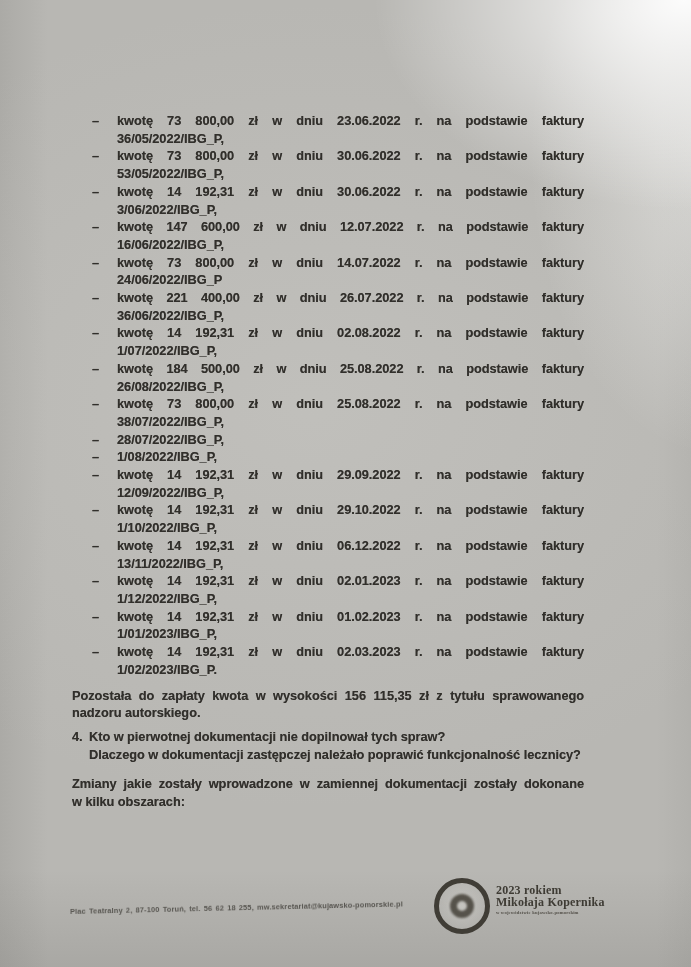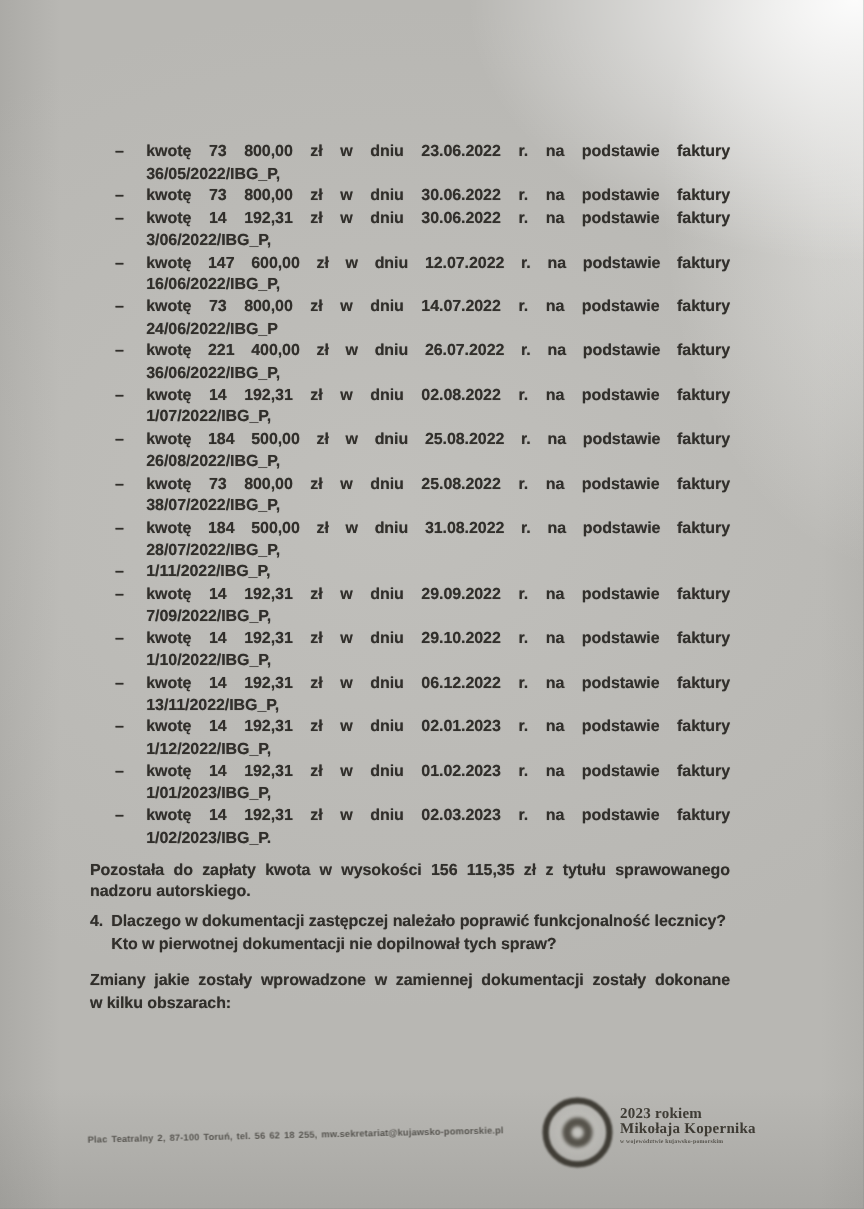--- a/index.html
+++ b/index.html
@@ -75,20 +75,21 @@
     <span class="pay-lines">
       <span class="jline">kwotę 73&nbsp;800,00 zł w dniu 23.06.2022 r. na podstawie faktury</span>
       <span class="line2">36/05/2022/IBG_P,</span>
     </span>
   </div>
 
   <div class="pay-item">
     <span class="dash">–</span>
     <span class="pay-lines">
       <span class="jline">kwotę 73&nbsp;800,00 zł w dniu 30.06.2022 r. na podstawie faktury</span>
+      <span class="line2">53/05/2022/IBG_P,</span>
     </span>
   </div>
 
   <div class="pay-item">
     <span class="dash">–</span>
     <span class="pay-lines">
       <span class="jline">kwotę 14&nbsp;192,31 zł w dniu 30.06.2022 r. na podstawie faktury</span>
       <span class="line2">3/06/2022/IBG_P,</span>
     </span>
   </div>
@@ -137,37 +138,36 @@
     <span class="dash">–</span>
     <span class="pay-lines">
       <span class="jline">kwotę 73&nbsp;800,00 zł w dniu 25.08.2022 r. na podstawie faktury</span>
       <span class="line2">38/07/2022/IBG_P,</span>
     </span>
   </div>
 
   <div class="pay-item">
     <span class="dash">–</span>
     <span class="pay-lines">
-      <span class="jline">kwotę 184&nbsp;500,00 zł w dniu 31.08.2022 r. na podstawie faktury</span>
       <span class="line2">28/07/2022/IBG_P,</span>
     </span>
   </div>
 
   <div class="pay-item">
     <span class="dash">–</span>
     <span class="pay-lines">
-      <span class="line2">1/11/2022/IBG_P,</span>
+      <span class="line2">1/08/2022/IBG_P,</span>
     </span>
   </div>
 
   <div class="pay-item">
     <span class="dash">–</span>
     <span class="pay-lines">
       <span class="jline">kwotę 14&nbsp;192,31 zł w dniu 29.09.2022 r. na podstawie faktury</span>
-      <span class="line2">7/09/2022/IBG_P,</span>
+      <span class="line2">12/09/2022/IBG_P,</span>
     </span>
   </div>
 
   <div class="pay-item">
     <span class="dash">–</span>
     <span class="pay-lines">
       <span class="jline">kwotę 14&nbsp;192,31 zł w dniu 29.10.2022 r. na podstawie faktury</span>
       <span class="line2">1/10/2022/IBG_P,</span>
     </span>
   </div>
@@ -206,22 +206,22 @@
 </section>
 
     <p class="para remaining">
       <span class="jline">Pozostała do zapłaty kwota w wysokości 156&nbsp;115,35 zł z tytułu sprawowanego</span>
       <span class="line2">nadzoru autorskiego.</span>
     </p>
 
     <div class="q4">
       <span class="qnum">4.</span>
       <span class="qlines">
+        <span class="nw">Kto w pierwotnej dokumentacji nie dopilnował tych spraw?</span>
         <span class="nw">Dlaczego w dokumentacji zastępczej należało poprawić funkcjonalność lecznicy?</span>
-        <span class="nw">Kto w pierwotnej dokumentacji nie dopilnował tych spraw?</span>
       </span>
     </div>
 
     <p class="para changes">
       <span class="jline">Zmiany jakie zostały wprowadzone w zamiennej dokumentacji zostały dokonane</span>
       <span class="line2">w kilku obszarach:</span>
     </p>
 
   </div>
 

